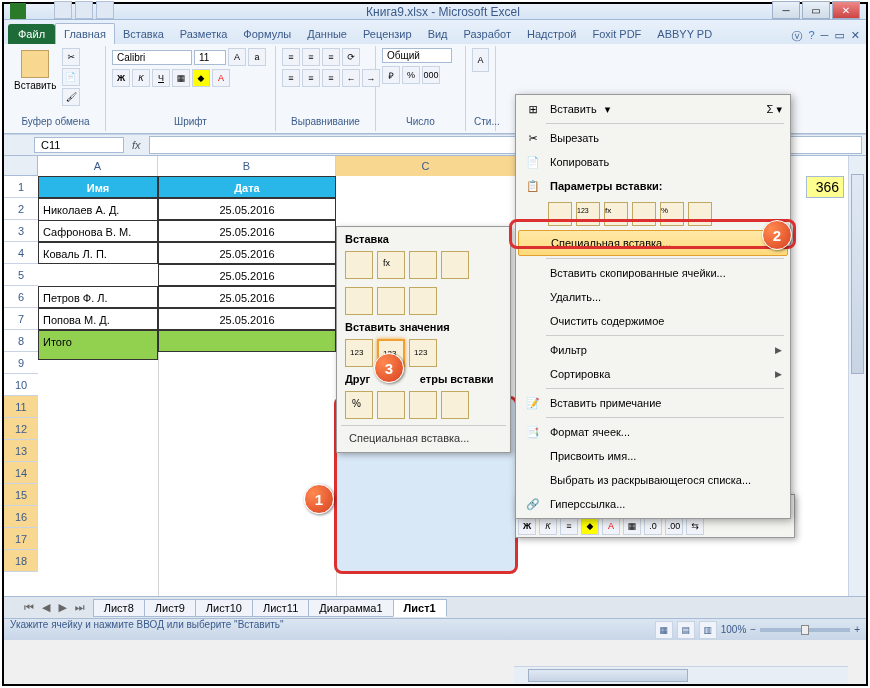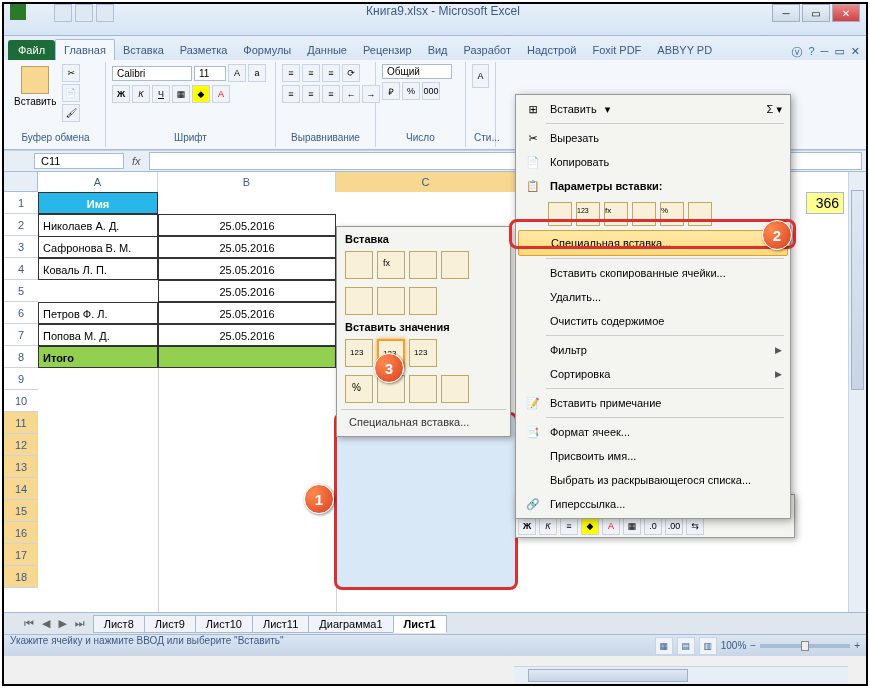--- a/index.html
+++ b/index.html
@@ -1,20 +1,20 @@
 <!DOCTYPE html>
 <html><head>
 <meta charset="utf-8">
 <style>
 * { margin: 0; padding: 0; box-sizing: border-box; font-family: 'Segoe UI', Tahoma, sans-serif; }
 body { background: #fff; width: 870px; height: 688px; overflow: hidden; position: relative; }
 
 .outer-frame { border: 2px solid #000; width: 866px; height: 684px; margin: 2px; position: relative; background: #f0f0f0; }
 
-.titlebar { background: linear-gradient(#e8f0fa, #d6e4f4); height: 32px; display: flex; align-items: flex-start; padding: 0 6px; border-bottom: 1px solid #a0b8d8; gap: 24px; }
+.titlebar { background: linear-gradient(#e8f0fa, #d6e4f4); height: 16px; display: flex; align-items: flex-end; padding: 0 6px; border-bottom: 1px solid #a0b8d8; gap: 24px; }
 .titlebar .excel-icon { width: 16px; height: 16px; background: #2a7a2a; display: inline-block; }
 .titlebar .qat { display: flex; gap: 3px; margin-left: 4px; }
 .titlebar .qat-btn { width: 18px; height: 18px; background: #e0e8f4; border: 1px solid #b0c0d8; }
 .titlebar .title { flex: 1; text-align: center; font-size: 12px; color: #3a5a8a; }
 .titlebar .win-controls { display: flex; gap: 2px; }
 .titlebar .win-btn { width: 28px; height: 18px; background: linear-gradient(#e8f0f8,#d0dce8); border: 1px solid #a0b0c8; display: flex; align-items: center; justify-content: center; font-size: 10px; }
 .titlebar .win-btn.close { background: linear-gradient(#e88,#c44); color: #fff; }
 
 .ribbon-tabs { background: linear-gradient(#e8f0fa,#dce8f6); height: 24px; display: flex; align-items: flex-end; padding-left: 4px; font-size: 11px; }
 .file-tab { background: #1e6b3a; color: #fff; padding: 4px 10px; border-radius: 3px 3px 0 0; }
@@ -236,33 +236,34 @@
       <div class="rh sel">12</div>
       <div class="rh sel">13</div>
       <div class="rh sel">14</div>
       <div class="rh sel">15</div>
       <div class="rh sel">16</div>
       <div class="rh sel">17</div>
       <div class="rh sel">18</div>
     </div>
 
     <div class="cell hdr-cell" style="left:34px;top:20px;width:120px;height:22px">Имя</div>
+    <div class="cell hdr-cell" style="left:154px;top:20px;width:178px;height:22px">Дата</div>
 
     <div class="cell data-cell" style="left:34px;top:42px;width:120px;height:32px">Николаев А. Д.</div>
     <div class="cell data-cell" style="left:154px;top:42px;width:178px;height:22px;text-align:center">25.05.2016</div>
     <div class="cell data-cell" style="left:34px;top:64px;width:120px;height:22px">Сафронова В. М.</div>
     <div class="cell data-cell" style="left:154px;top:64px;width:178px;height:22px;text-align:center">25.05.2016</div>
     <div class="cell data-cell" style="left:34px;top:86px;width:120px;height:22px">Коваль Л. П.</div>
     <div class="cell data-cell" style="left:154px;top:86px;width:178px;height:22px;text-align:center">25.05.2016</div>
     <div class="cell data-cell" style="left:154px;top:108px;width:178px;height:22px;text-align:center">25.05.2016</div>
     <div class="cell data-cell" style="left:34px;top:130px;width:120px;height:22px">Петров Ф. Л.</div>
     <div class="cell data-cell" style="left:154px;top:130px;width:178px;height:22px;text-align:center">25.05.2016</div>
     <div class="cell data-cell" style="left:34px;top:152px;width:120px;height:22px">Попова М. Д.</div>
     <div class="cell data-cell" style="left:154px;top:152px;width:178px;height:22px;text-align:center">25.05.2016</div>
-    <div class="cell green-cell" style="left:34px;top:174px;width:120px;height:22px;font-weight:bold">Итого</div>
+    <div class="cell green-cell" style="left:34px;top:174px;width:120px;height:30px;font-weight:normal">Итого</div>
     <div class="cell green-cell" style="left:154px;top:174px;width:178px;height:22px"></div>
 
     <div style="position:absolute;left:34px;top:196px;width:478px;height:244px">
       <div style="position:absolute;left:120px;top:0;bottom:0;border-left:1px solid #d4d4d4"></div>
       <div style="position:absolute;left:298px;top:0;bottom:0;border-left:1px solid #d4d4d4"></div>
     </div>
 
     <div class="selection-box" style="left:330px;top:240px;width:184px;height:178px"></div>
 
     <div style="position:absolute;right:22px;top:20px;width:38px;height:22px;background:#ffff90;border:1px solid #a8bbd4;text-align:right;font-size:14px;padding:2px 4px">366</div>
@@ -292,20 +293,21 @@
       <div class="paste-ico">
           <span style="font-size:8px;position:absolute;top:8px;left:4px">123</span>
         </div>
       <div class="paste-ico hl">
           <span style="font-size:8px;position:absolute;top:8px;left:4px">123</span>
         </div>
       <div class="paste-ico">
           <span style="font-size:8px;position:absolute;top:8px;left:4px">123</span>
         </div>
     </div>
+    <div class="sec-title"><span>Друг</span><span style="visibility:hidden">ие парам</span><span>етры вставки</span></div>
     <div class="icon-row">
       <div class="paste-ico">
           <span style="font-size:10px;position:absolute;top:6px;left:6px">%</span>
         </div>
       <div class="paste-ico"></div>
       <div class="paste-ico"></div>
       <div class="paste-ico"></div>
     </div>
     <div class="sep"></div>
     <div class="link-row">Специальная вставка...</div>

